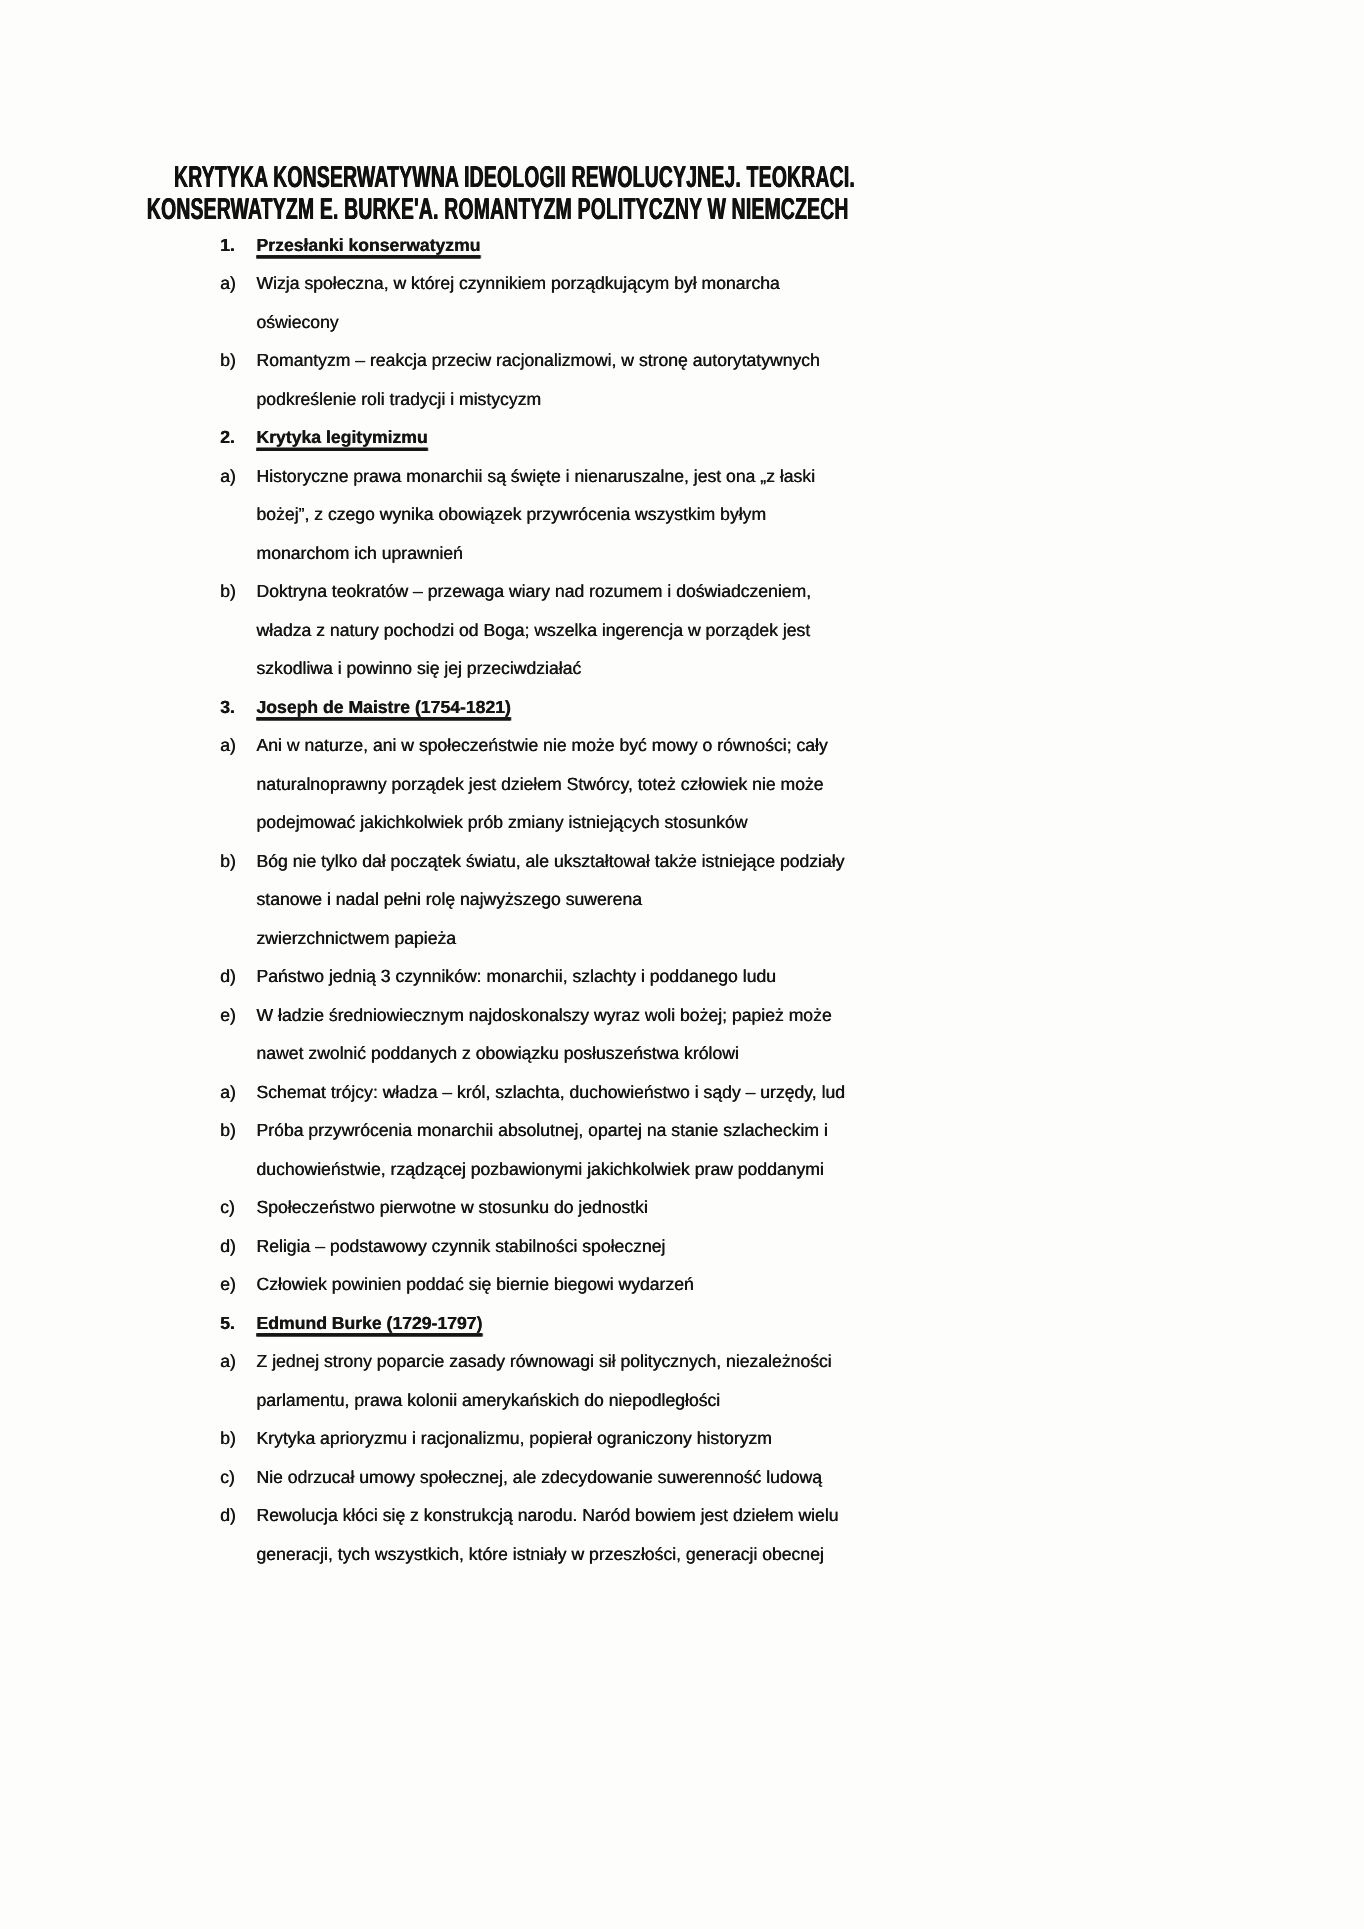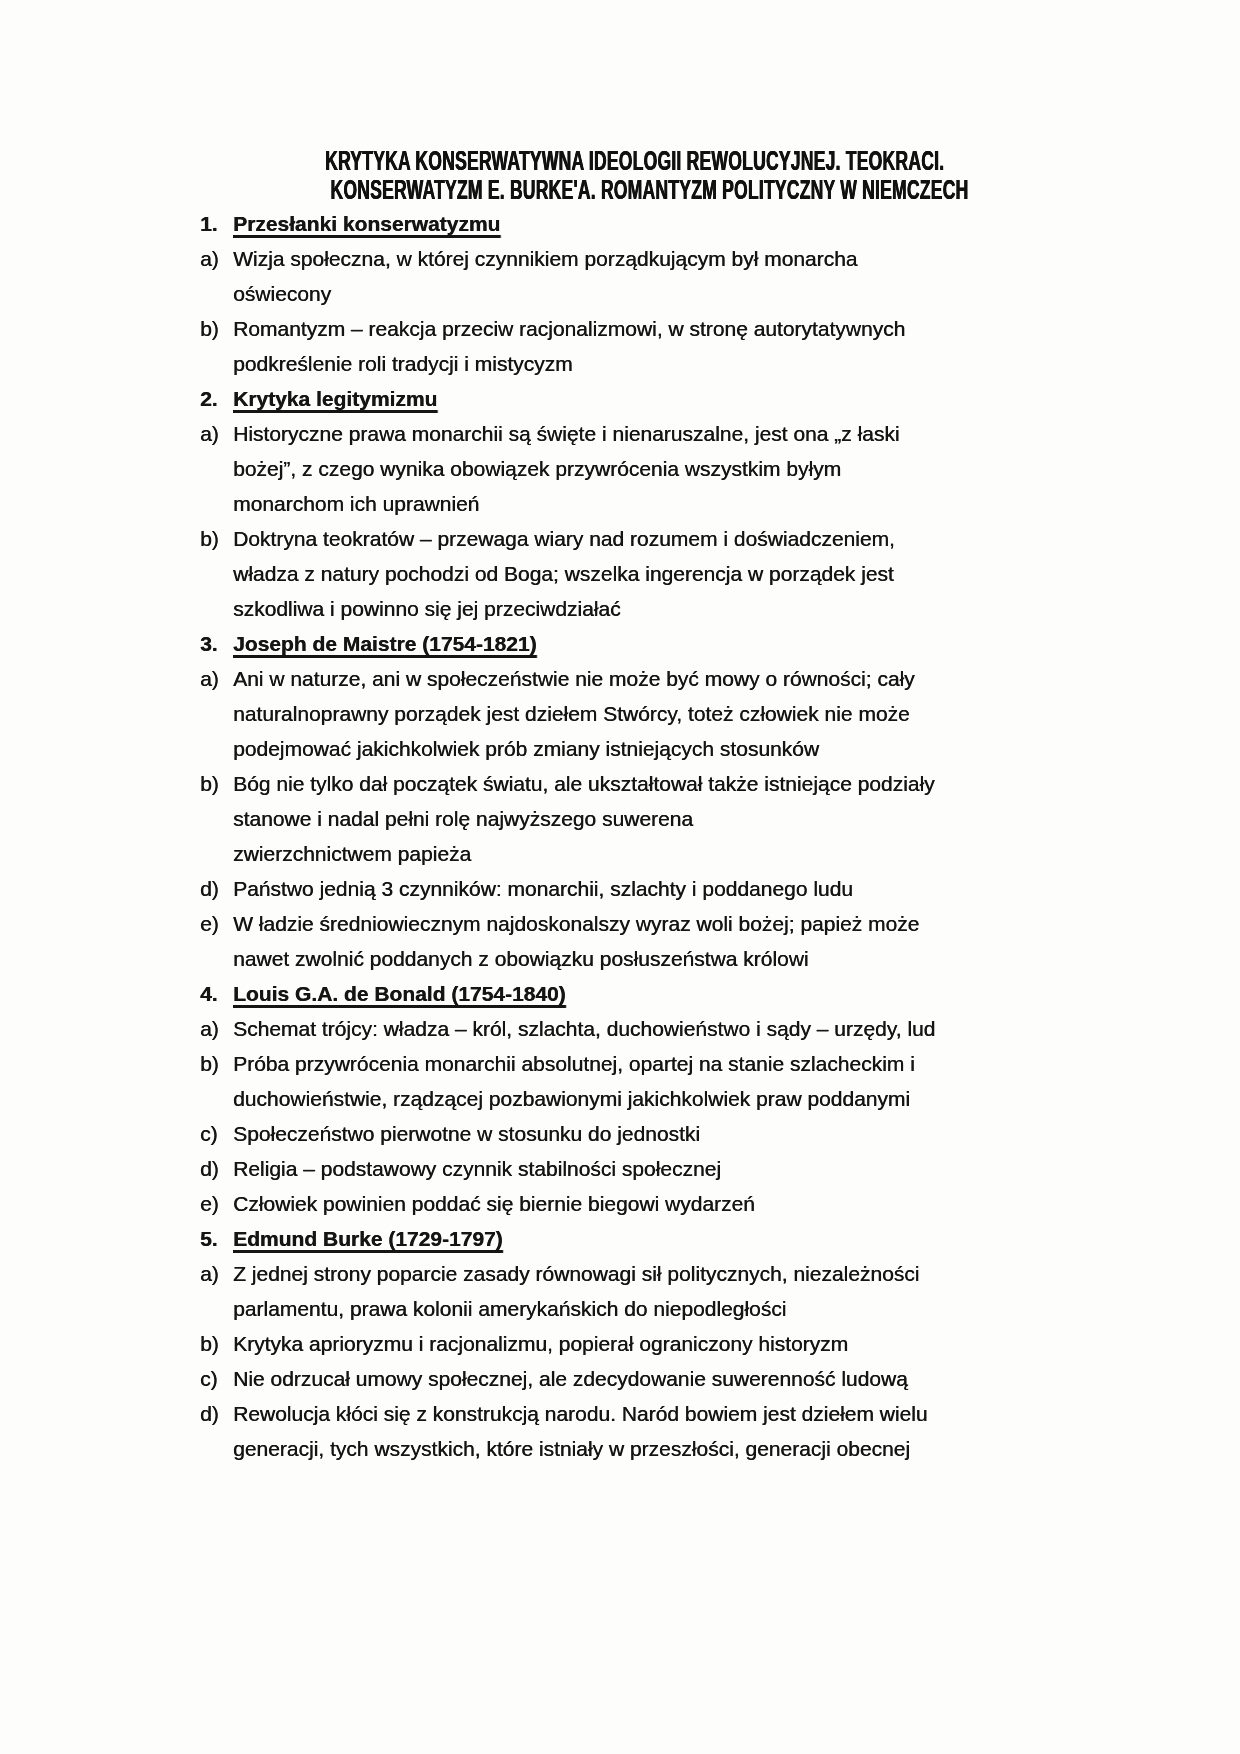--- a/index.html
+++ b/index.html
@@ -9,34 +9,34 @@
     font-family:"Liberation Sans",sans-serif;
     color:#151515;
   }
   .page{
     position:relative;width:1240px;height:1754px;
     background:#fdfdfc;overflow:hidden;
   }
   
   .title{
     position:absolute;top:146px;left:151px;width:800px;
-    display:flex;flex-direction:column;align-items:flex-start;
+    display:flex;flex-direction:column;align-items:flex-end;
   }
   .title-line{height:29px;line-height:29px;white-space:nowrap;}
   .title-line>span{
     display:inline-block;
     transform:scaleX(0.64);transform-origin:50% 50%;
     font-weight:700;font-size:27.5px;letter-spacing:0.3px;
     color:#111;
     text-shadow:0.6px 0 0 currentColor, -0.3px 0 0 currentColor;
   }
   
   .content{position:absolute;top:206px;left:200px;}
   .row{
-    height:35px;line-height:35px;font-size:21px;
+    height:35px;line-height:35px;font-size:16px;
     white-space:nowrap;
     text-shadow:0.4px 0 0 currentColor;
   }
   .marker{display:inline-block;width:33px;}
   .num{font-weight:700;}
   .heading{
     font-weight:700;
     text-decoration:underline;
     text-decoration-thickness:2.5px;
     text-underline-offset:3.5px;
@@ -70,21 +70,20 @@
       <div class="row"><span class="marker num">3.</span><span class="heading">Joseph de Maistre (1754-1821)</span></div>
       <div class="row"><span class="marker">a)</span><span class="text">Ani w naturze, ani w społeczeństwie nie może być mowy o równości; cały</span></div>
       <div class="row"><span class="marker"></span><span class="text">naturalnoprawny porządek jest dziełem Stwórcy, toteż człowiek nie może</span></div>
       <div class="row"><span class="marker"></span><span class="text">podejmować jakichkolwiek prób zmiany istniejących stosunków</span></div>
       <div class="row"><span class="marker">b)</span><span class="text">Bóg nie tylko dał początek światu, ale ukształtował także istniejące podziały</span></div>
       <div class="row"><span class="marker"></span><span class="text">stanowe i nadal pełni rolę najwyższego suwerena</span></div>
       <div class="row"><span class="marker"></span><span class="text">zwierzchnictwem papieża</span></div>
       <div class="row"><span class="marker">d)</span><span class="text">Państwo jednią 3 czynników: monarchii, szlachty i poddanego ludu</span></div>
       <div class="row"><span class="marker">e)</span><span class="text">W ładzie średniowiecznym najdoskonalszy wyraz woli bożej; papież może</span></div>
       <div class="row"><span class="marker"></span><span class="text">nawet zwolnić poddanych z obowiązku posłuszeństwa królowi</span></div>
-      <div class="row"><span class="marker num">4.</span><span class="heading">Louis G.A. de Bonald (1754-1840)</span></div>
       <div class="row"><span class="marker">a)</span><span class="text">Schemat trójcy: władza – król, szlachta, duchowieństwo i sądy – urzędy, lud</span></div>
       <div class="row"><span class="marker">b)</span><span class="text">Próba przywrócenia monarchii absolutnej, opartej na stanie szlacheckim i</span></div>
       <div class="row"><span class="marker"></span><span class="text">duchowieństwie, rządzącej pozbawionymi jakichkolwiek praw poddanymi</span></div>
       <div class="row"><span class="marker">c)</span><span class="text">Społeczeństwo pierwotne w stosunku do jednostki</span></div>
       <div class="row"><span class="marker">d)</span><span class="text">Religia – podstawowy czynnik stabilności społecznej</span></div>
       <div class="row"><span class="marker">e)</span><span class="text">Człowiek powinien poddać się biernie biegowi wydarzeń</span></div>
       <div class="row"><span class="marker num">5.</span><span class="heading">Edmund Burke (1729-1797)</span></div>
       <div class="row"><span class="marker">a)</span><span class="text">Z jednej strony poparcie zasady równowagi sił politycznych, niezależności</span></div>
       <div class="row"><span class="marker"></span><span class="text">parlamentu, prawa kolonii amerykańskich do niepodległości</span></div>
       <div class="row"><span class="marker">b)</span><span class="text">Krytyka aprioryzmu i racjonalizmu, popierał ograniczony historyzm</span></div>

